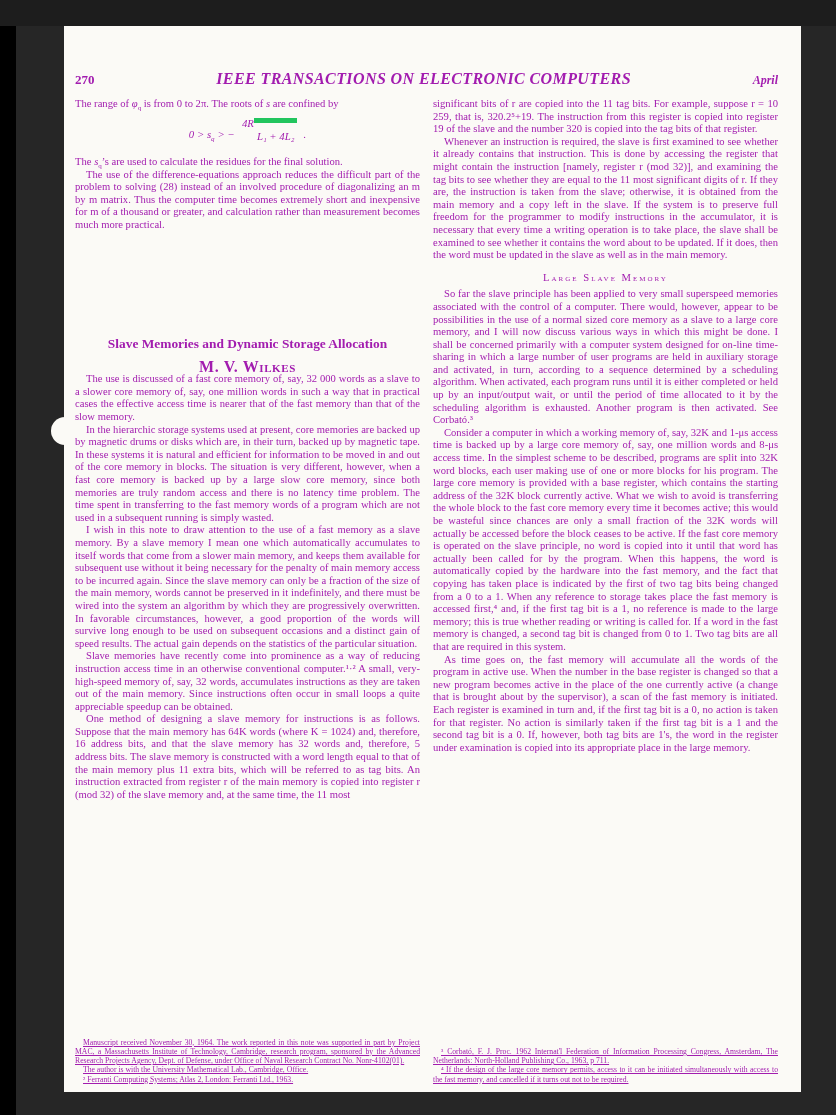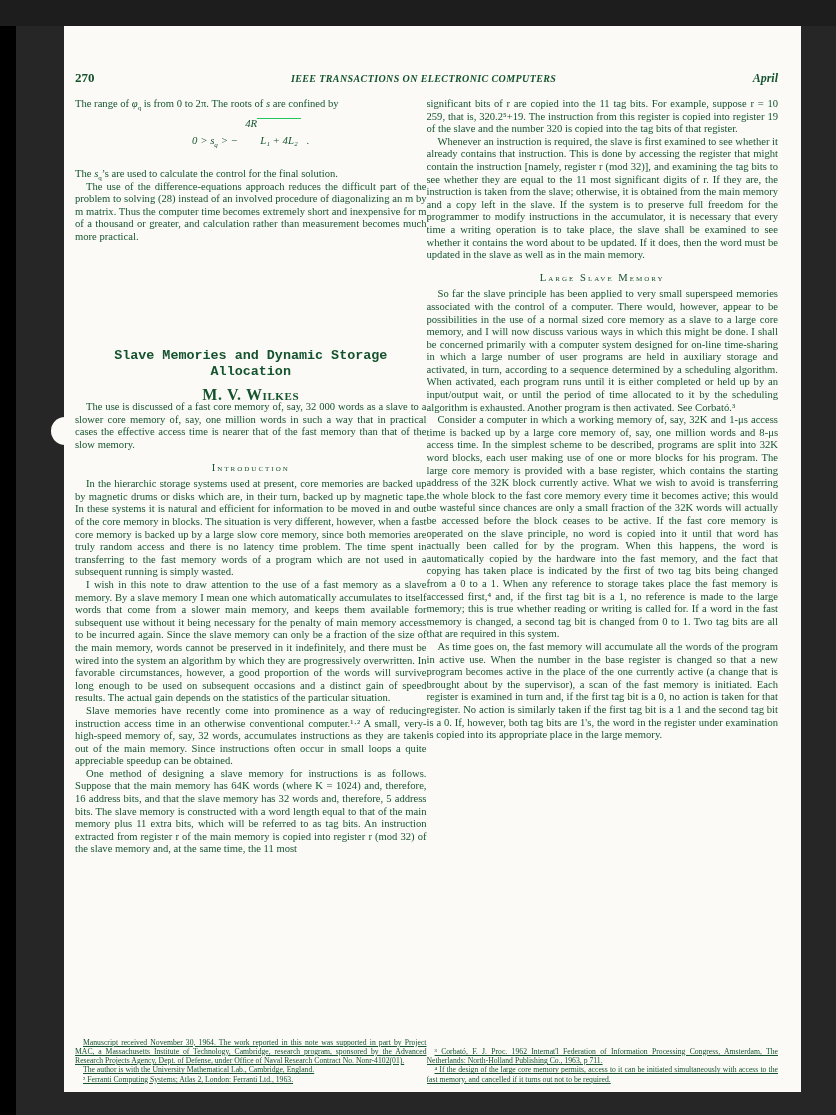--- a/index.html
+++ b/index.html
@@ -6,50 +6,50 @@
   body{
     width:836px;height:1115px;position:relative;
     background:#262626;overflow:hidden;
     font-family:"Liberation Serif", serif;
   }
   .edge-strip{position:absolute;left:0;top:0;width:16px;height:1115px;background:#000;}
   .top-strip{position:absolute;left:0;top:0;width:836px;height:26px;background:#1d1d1d;}
   .scan-notch{position:absolute;left:51px;top:417px;width:28px;height:28px;border-radius:50%;background:#fbfaf6;}
   .page{
     position:absolute;left:64px;top:26px;width:737px;height:1066px;
-    background:#fbfaf6;color:#14532d;overflow:hidden;
+    background:#fbfaf6;color:#a21caf;overflow:hidden;
   }
   .page-header{
     position:absolute;top:44px;left:11px;right:23px;
     display:flex;align-items:baseline;
   }
   .pgnum{font-weight:bold;font-size:13px;}
-  .jtitle{flex:1;text-align:center;font-weight:bold;font-style:italic;font-size:10px;letter-spacing:.4px;}
+  .jtitle{flex:1;text-align:center;font-weight:bold;font-style:italic;font-size:16px;letter-spacing:.4px;}
   .month{font-weight:bold;font-style:italic;font-size:12px;}
   .cols{
     position:absolute;top:72px;left:11px;right:23px;bottom:8px;
-    display:flex;gap:0;
+    display:flex;gap:13px;
   }
   .col{
     flex:1;min-width:0;display:flex;flex-direction:column;
     font-size:10.6px;line-height:12.6px;text-align:justify;overflow:hidden;
   }
   .col p{margin:0;text-indent:11px;}
   .col p.ni{text-indent:0;}
   sub{font-size:7px;line-height:0;}
   .formula{
     margin:7px 0 6px;display:flex;justify-content:center;align-items:center;
     font-style:italic;font-size:10.8px;
   }
   .formula .rel{margin:0 3px;}
   .frac{display:inline-flex;text-align:center;margin:0 4px;line-height:11.5px;}
-  .frac .den{border-top:1px solid #22c55e;padding:16px 3px;}
+  .frac .den{border-top:5px solid #22c55e;padding:8px 3px;}
   .ftail{margin-left:2px;}
   .article-head{margin-top:104px;text-align:center;text-indent:0;}
-  .art-title{font-size:13.4px;font-weight:bold;line-height:16px;font-family:Liberation Mono, monospace;}
+  .art-title{font-size:13.4px;font-weight:bold;line-height:16px;}
   .art-author{margin-top:9px;font-size:16px;font-variant:small-caps;letter-spacing:.6px;font-weight:bold;}
   .sec-head{
     text-align:center;text-indent:0 !important;
     font-variant:small-caps;letter-spacing:2px;
     margin:10px 0 4px;font-size:10.6px;
   }
   .fns{margin-top:auto;padding-top:6px;font-size:7.7px;line-height:9.3px;text-decoration:underline;}
   .fns p{text-indent:8px;margin:0;}
 </style>
 </head>
@@ -74,40 +74,39 @@
 
       <div class="formula">
         <span><span>0 &gt; s</span><sub>q</sub><span class="rel">&gt; −</span></span>
         <span class="frac">
           <span class="num">4R</span>
           <span class="den">L₁ + 4L₂</span>
         </span>
         <span class="ftail">.</span>
       </div>
 
-      <p class="ni"><span>The </span><i>s</i><sub>q</sub><span>’s are used to calculate the control for the final solution.</span></p>
+      <p class="ni"><span>The </span><i>s</i><sub>q</sub><span>’s are used to calculate the residues for the final solution.</span></p>
 
       <p>The use of the difference-equations approach reduces the difficult part of the problem to solving (28) instead of an involved procedure of diagonalizing an m by m matrix. Thus the computer time becomes extremely short and inexpensive for m of a thousand or greater, and calculation rather than measurement becomes much more practical.</p>
 
       <div class="article-head">
         <div class="art-title">Slave Memories and Dynamic Storage Allocation</div>
         <div class="art-author">M. V. Wilkes</div>
       </div>
 
       <p>The use is discussed of a fast core memory of, say, 32 000 words as a slave to a slower core memory of, say, one million words in such a way that in practical cases the effective access time is nearer that of the fast memory than that of the slow memory.</p>
 
-      <div class="sec-head">Introduction</div>
       <p>In the hierarchic storage systems used at present, core memories are backed up by magnetic drums or disks which are, in their turn, backed up by magnetic tape. In these systems it is natural and efficient for information to be moved in and out of the core memory in blocks. The situation is very different, however, when a fast core memory is backed up by a large slow core memory, since both memories are truly random access and there is no latency time problem. The time spent in transferring to the fast memory words of a program which are not used in a subsequent running is simply wasted.</p>
       <p>I wish in this note to draw attention to the use of a fast memory as a slave memory. By a slave memory I mean one which automatically accumulates to itself words that come from a slower main memory, and keeps them available for subsequent use without it being necessary for the penalty of main memory access to be incurred again. Since the slave memory can only be a fraction of the size of the main memory, words cannot be preserved in it indefinitely, and there must be wired into the system an algorithm by which they are progressively overwritten. In favorable circumstances, however, a good proportion of the words will survive long enough to be used on subsequent occasions and a distinct gain of speed results. The actual gain depends on the statistics of the particular situation.</p>
       <p>Slave memories have recently come into prominence as a way of reducing instruction access time in an otherwise conventional computer.¹·² A small, very-high-speed memory of, say, 32 words, accumulates instructions as they are taken out of the main memory. Since instructions often occur in small loops a quite appreciable speedup can be obtained.</p>
       <p>One method of designing a slave memory for instructions is as follows. Suppose that the main memory has 64K words (where K = 1024) and, therefore, 16 address bits, and that the slave memory has 32 words and, therefore, 5 address bits. The slave memory is constructed with a word length equal to that of the main memory plus 11 extra bits, which will be referred to as tag bits. An instruction extracted from register r of the main memory is copied into register r (mod 32) of the slave memory and, at the same time, the 11 most</p>
 
       <div class="fns">
         <p>Manuscript received November 30, 1964. The work reported in this note was supported in part by Project MAC, a Massachusetts Institute of Technology, Cambridge, research program, sponsored by the Advanced Research Projects Agency, Dept. of Defense, under Office of Naval Research Contract No. Nonr-4102(01).</p>
-        <p>The author is with the University Mathematical Lab., Cambridge, England.</p>
+        <p>The author is with the University Mathematical Lab., Cambridge, Office.</p>
         <p>² Ferranti Computing Systems; Atlas 2, London: Ferranti Ltd., 1963.</p>
       </div>
     </div>
 
     <div class="col">
       <p class="ni">significant bits of r are copied into the 11 tag bits. For example, suppose r = 10 259, that is, 320.2⁵+19. The instruction from this register is copied into register 19 of the slave and the number 320 is copied into the tag bits of that register.</p>
       <p>Whenever an instruction is required, the slave is first examined to see whether it already contains that instruction. This is done by accessing the register that might contain the instruction [namely, register r (mod 32)], and examining the tag bits to see whether they are equal to the 11 most significant digits of r. If they are, the instruction is taken from the slave; otherwise, it is obtained from the main memory and a copy left in the slave. If the system is to preserve full freedom for the programmer to modify instructions in the accumulator, it is necessary that every time a writing operation is to take place, the slave shall be examined to see whether it contains the word about to be updated. If it does, then the word must be updated in the slave as well as in the main memory.</p>
 
       <div class="sec-head">Large Slave Memory</div>
 

